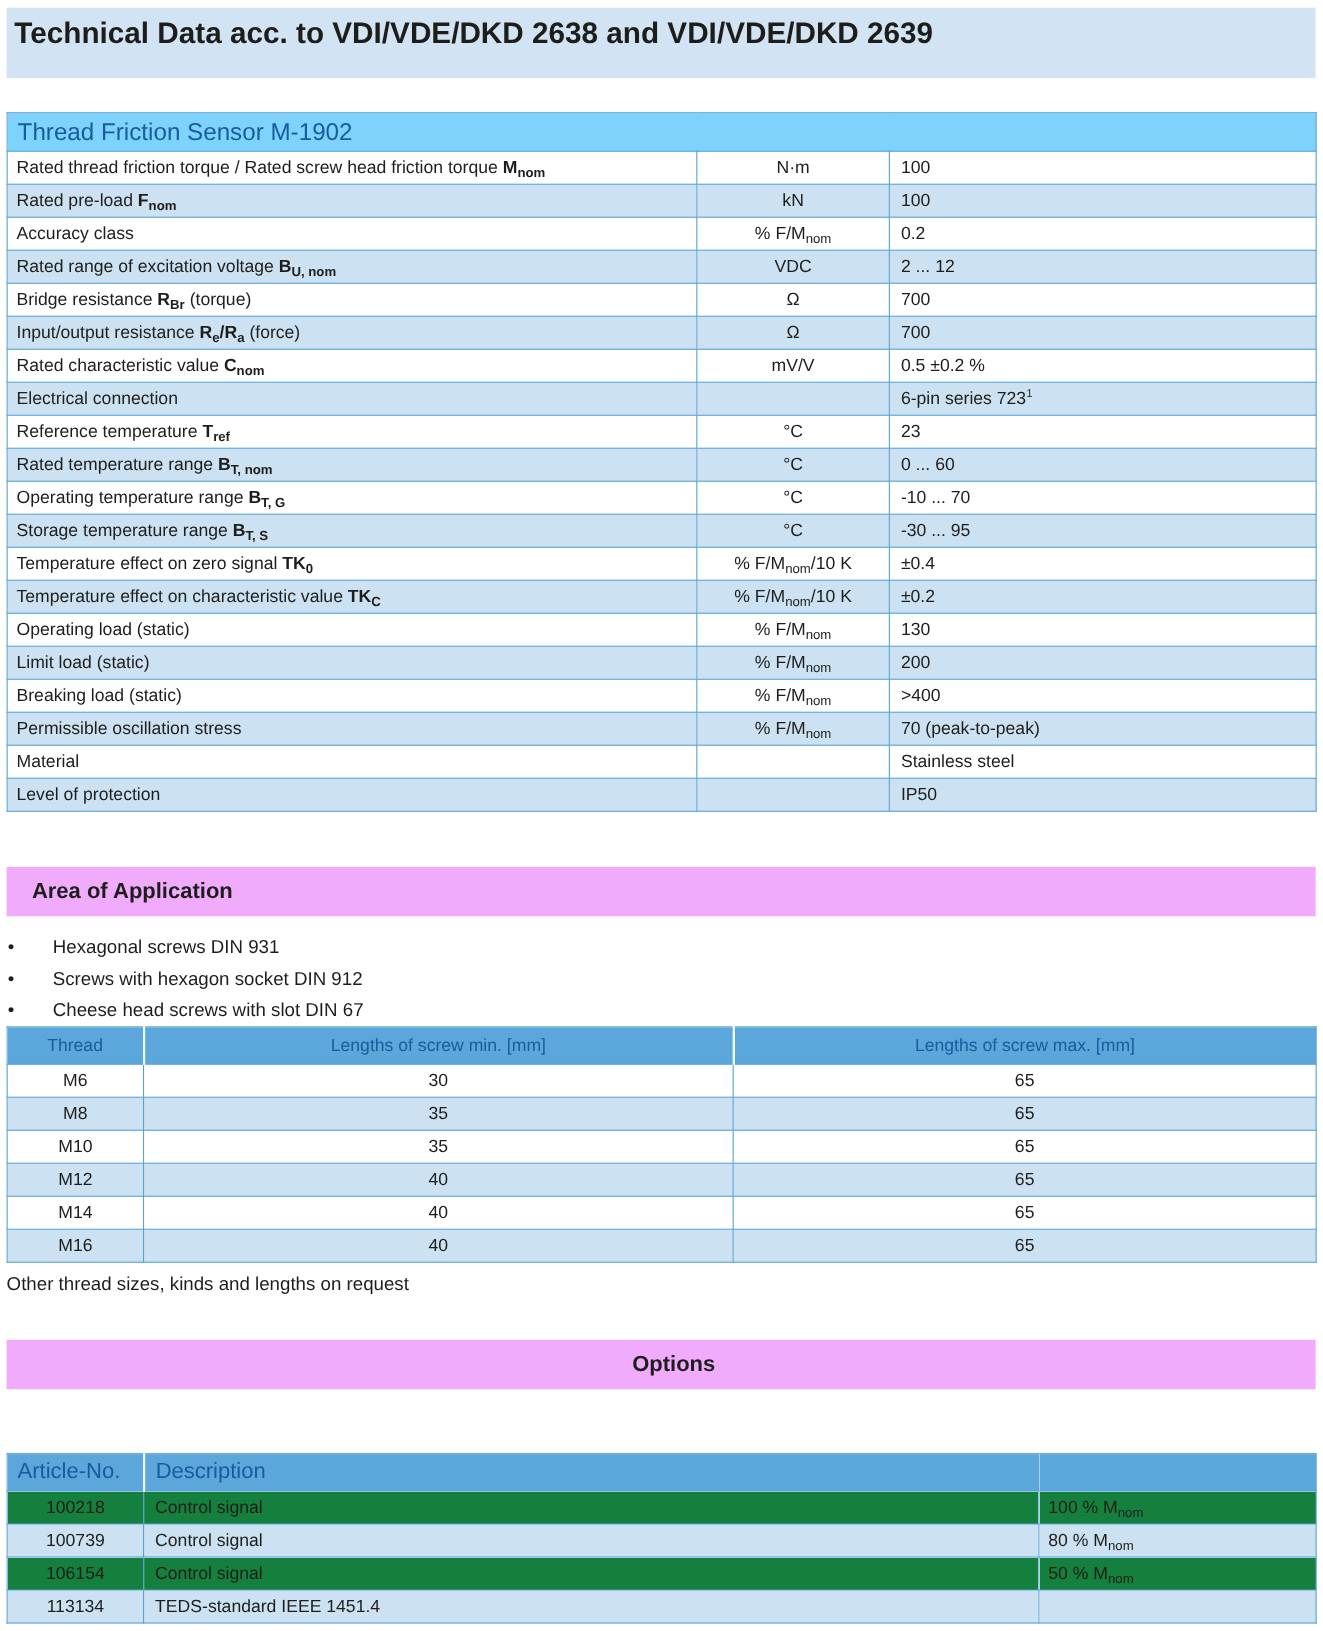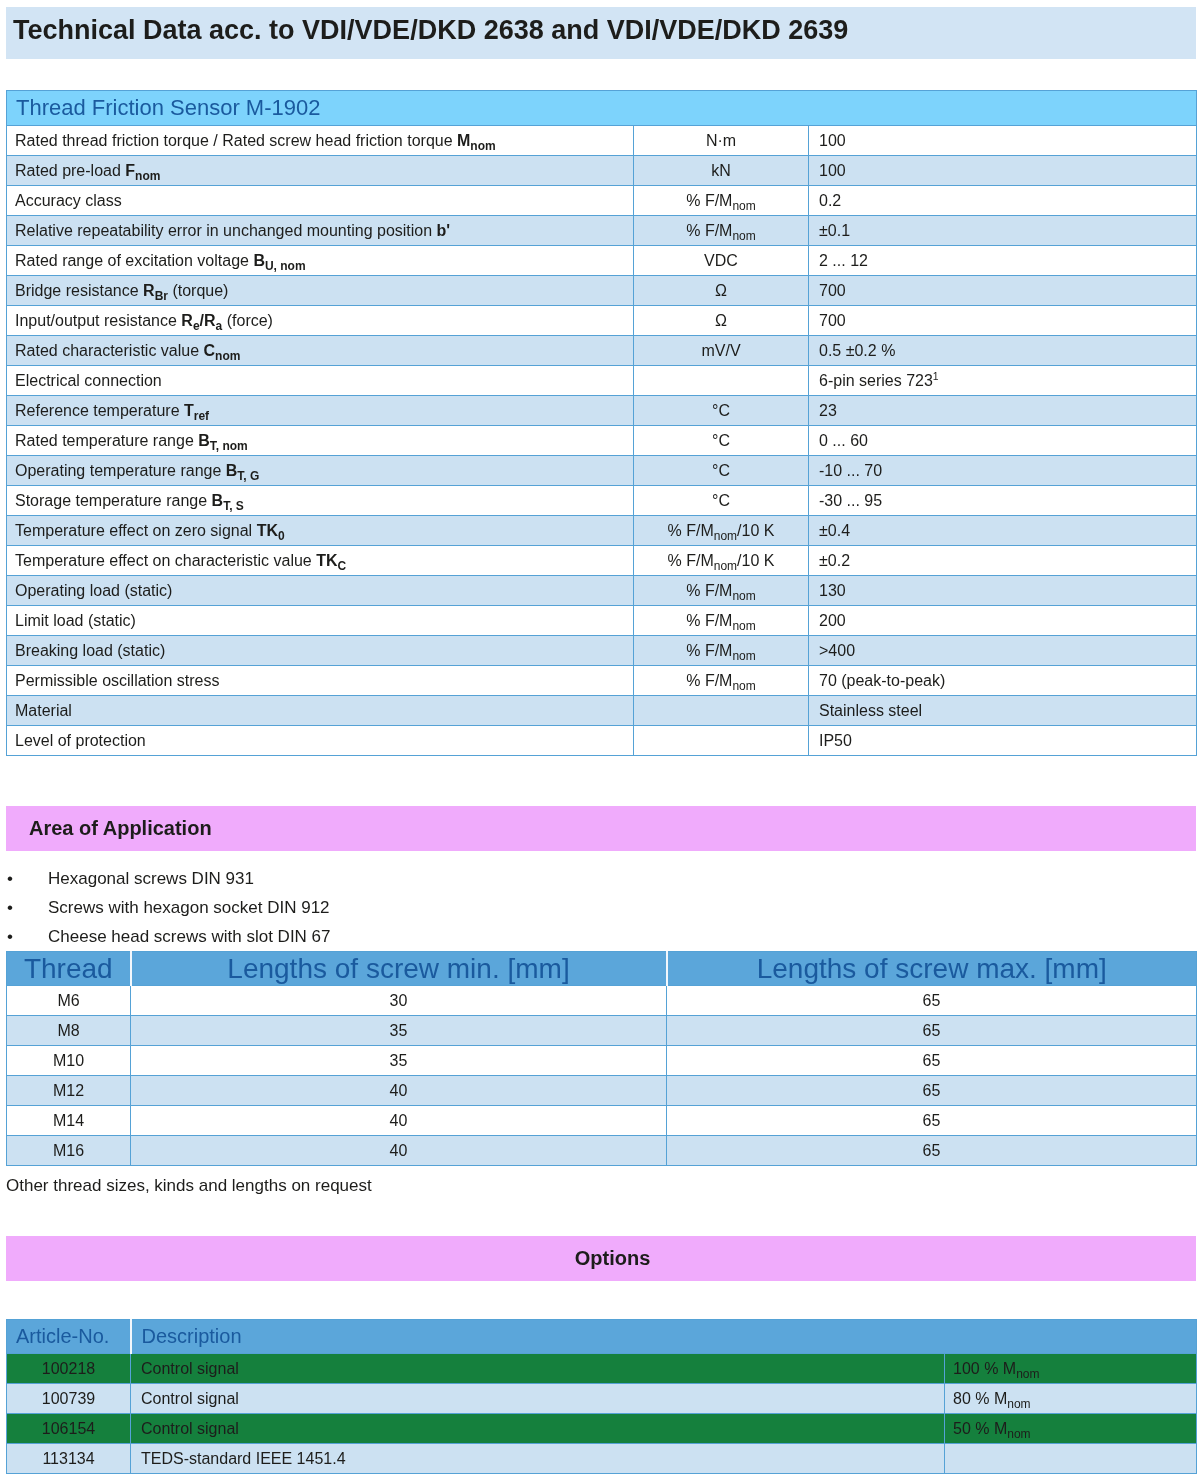--- a/index.html
+++ b/index.html
@@ -9,21 +9,21 @@
     width: 1203px;
     height: 1483px;
     overflow: hidden;
     font-family: "Liberation Sans", sans-serif;
     color: #1d1d1b;
   }
   .page { padding: 7px 7px 0 6px; }
 
   
   .title-band {
-    height: 52px;
+    height: 64px;
     background: #d2e4f4;
     font-size: 27px;
     font-weight: bold;
     line-height: 46px;
     padding-left: 7px;
     white-space: nowrap;
   }
   .section-band {
     height: 45px;
     background: #f0abfc;
@@ -85,21 +85,21 @@
     position: absolute;
     left: 1px;
     font-size: 17px;
   }
 
   
   .thread-table { margin-top: 0; }
   .thread-table thead th {
     background: #5ba6da;
     color: #1a5a9e;
-    font-size: 28px;
+    font-size: 16px;
     font-weight: normal;
     text-align: center;
     height: 33px;
     padding: 0;
     border-top: 1px solid #55a2d6;
     border-bottom: 1px solid #55a2d6;
     border-right: 2px solid #f2f7fc;
   }
   .thread-table thead th:first-child { border-left: 1px solid #55a2d6; }
   .thread-table thead th:last-child  { border-right: 1px solid #55a2d6; }
@@ -113,21 +113,21 @@
   }
   .thread-table tbody tr:nth-child(even) td { background: #cce1f2; }
 
   .note {
     margin-top: 10px;
     font-size: 17px;
     padding-left: 0;
   }
 
   
-  .options-table { margin-top: 38px; }
+  .options-table { margin-top: 58px; }
   .options-table thead th {
     background: #5ba6da;
     color: #1a5a9e;
     font-size: 20px;
     font-weight: normal;
     text-align: left;
     height: 33px;
     padding: 0;
     border-top: 1px solid #55a2d6;
     border-bottom: 1px solid #55a2d6;
@@ -177,25 +177,20 @@
         </tr>
         <tr>
           <td class="label"><span>Rated pre-load </span><span class="b">F</span><sub class="b">nom</sub></td>
           <td class="unit"><span>kN</span></td>
           <td class="value"><span>100</span></td>
         </tr>
         <tr>
           <td class="label"><span>Accuracy class</span></td>
           <td class="unit"><span>% F/M</span><sub>nom</sub></td>
           <td class="value"><span>0.2</span></td>
-        </tr>
-        <tr>
-          <td class="label"><span>Relative repeatability error in unchanged mounting position </span><span class="b">b'</span></td>
-          <td class="unit"><span>% F/M</span><sub>nom</sub></td>
-          <td class="value"><span>±0.1</span></td>
         </tr>
         <tr>
           <td class="label"><span>Rated range of excitation voltage </span><span class="b">B</span><sub class="b">U, nom</sub></td>
           <td class="unit"><span>VDC</span></td>
           <td class="value"><span>2 ... 12</span></td>
         </tr>
         <tr>
           <td class="label"><span>Bridge resistance </span><span class="b">R</span><sub class="b">Br</sub><span> (torque)</span></td>
           <td class="unit"><span>Ω</span></td>
           <td class="value"><span>700</span></td>

